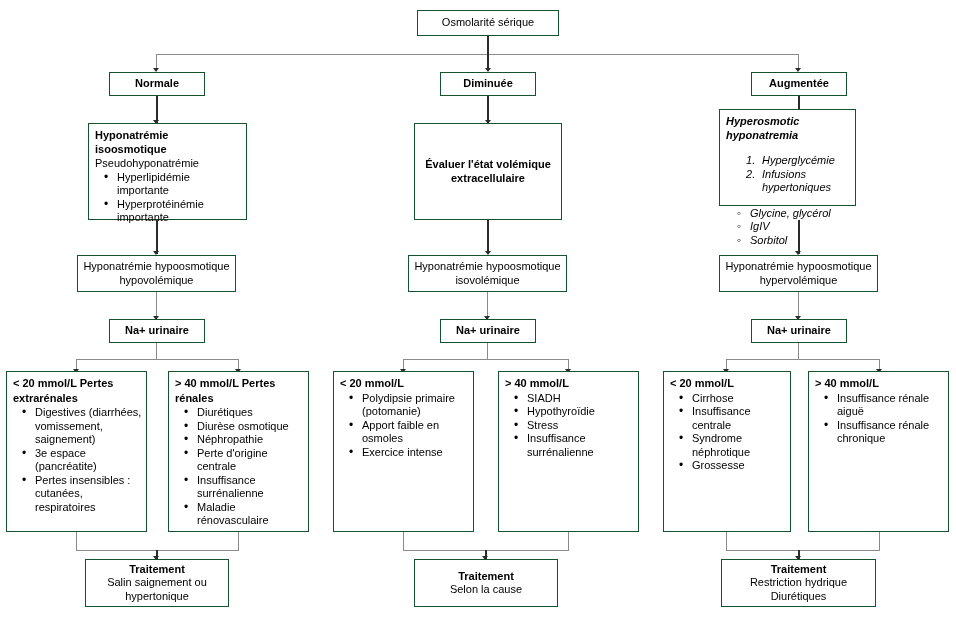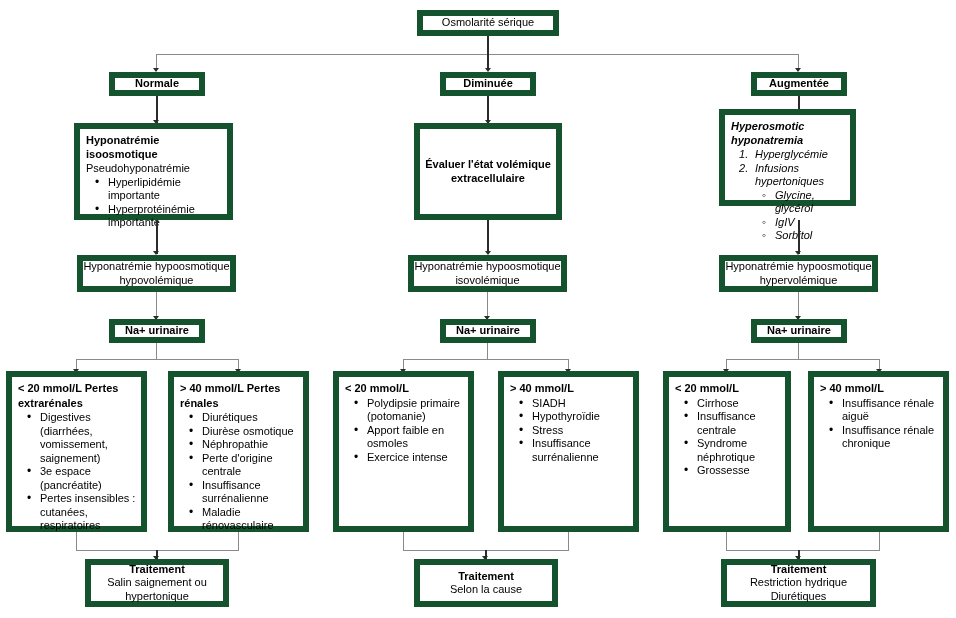--- a/index.html
+++ b/index.html
@@ -14,21 +14,21 @@
   #canvas {
     position: relative;
     width: 956px;
     height: 618px;
     background: #ffffff;
     overflow: hidden;
   }
   .node {
     position: absolute;
     box-sizing: border-box;
-    border: 6px solid #14532d;
+    border: 1px solid #14532d;
     background: #ffffff;
     font-size: 11px;
     line-height: 13.5px;
     color: #000;
   }
   .node.center {
     display: flex;
     flex-direction: column;
     align-items: center;
     justify-content: center;
@@ -63,21 +63,21 @@
   }
   ul.b > li::before {
     content: "\2022";
     position: absolute;
     left: -13px;
     top: -1px;
     font-size: 12px;
     line-height: 14px;
   }
   ol.n {
-    margin: 0;
+    margin: 12px;
     padding: 0 0 0 24px;
     list-style: none;
     counter-reset: num;
   }
   ol.n > li {
     position: relative;
     counter-increment: num;
   }
   ol.n > li::before {
     content: counter(num) ".";
@@ -85,21 +85,20 @@
     left: -16px;
     top: 0;
   }
   ul.c {
     margin: 0;
     padding: 0 0 0 24px;
     list-style: none;
   }
   ul.c > li {
     position: relative;
-    margin-left: 20px;
   }
   ul.c > li::before {
     content: "\25E6";
     position: absolute;
     left: -13px;
     top: 0;
     font-size: 12px;
   }
   .ln {
     position: absolute;
@@ -147,21 +146,21 @@
 
   <div class="ln dark" style="left:156px; top:96px; width:1.5px; height:27px;"></div>
   <div class="arrow" style="left:153px; top:120px;"></div>
 
   <div class="ln dark" style="left:487px; top:96px; width:1.5px; height:27px;"></div>
   <div class="arrow" style="left:485px; top:120px;"></div>
 
   <div class="ln dark" style="left:798px; top:96px; width:1.5px; height:27px;"></div>
   <div class="arrow" style="left:795px; top:120px;"></div>
 
-  <div class="node topleft" style="left:74px; top:123px; width:159px; height:97px;">
+  <div class="node topleft" style="left:88px; top:123px; width:159px; height:97px;">
     <span class="hdr">Hyponatrémie isoosmotique</span>
     <span class="plain">Pseudohyponatrémie</span>
     <ul class="b">
       <li>Hyperlipidémie importante</li>
       <li>Hyperprotéinémie importante</li>
     </ul>
   </div>
 
   <div class="node center" style="left:414px; top:123px; width:148px; height:97px;">
     <span class="ttl">Évaluer l'état volémique</span>

